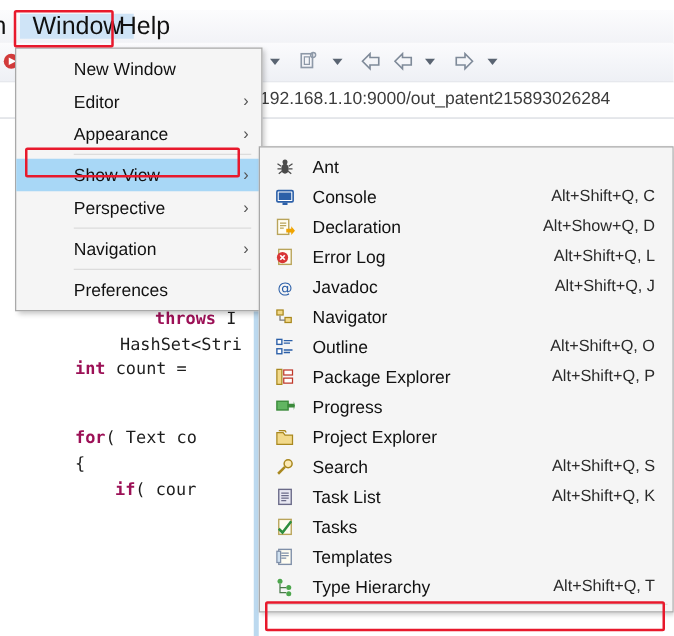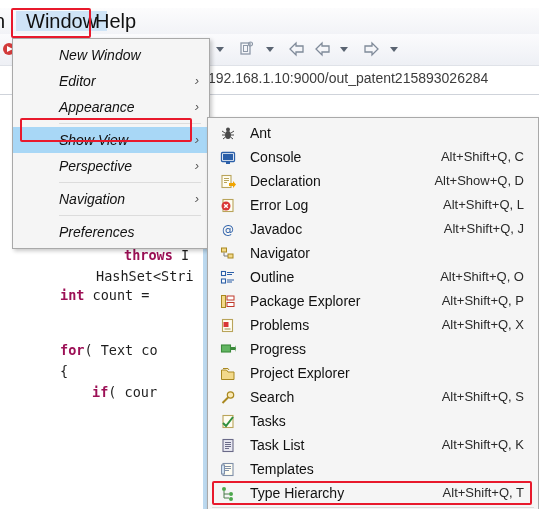--- a/index.html
+++ b/index.html
@@ -61,21 +61,20 @@
   .menu{
     position:absolute;background:#f5f5f5;
     border:1px solid #a9a9a9;box-shadow:2px 2px 4px rgba(0,0,0,.22);
     z-index:30;
   }
   #window-menu{left:12px;top:38px;width:196px;padding:3px 0 3px 0;}
   #window-menu .row{
     position:relative;height:26px;line-height:26px;
     padding-left:46px;padding-right:10px;font-size:14px;color:#111;
     white-space:nowrap;
-    font-style:italic;
   }
   #window-menu .row.sel{background:#a8d7f6;}
   #window-menu .row .sub{
     position:absolute;right:10px;top:0;color:#555;font-size:13px;
   }
   .msep{height:1px;background:#dcdcdc;margin:3px 8px 3px 46px;}
   .hl-showview{
     position:absolute;left:20px;top:118px;width:172px;height:24px;
     border:2px solid #e8192c;border-radius:2px;box-sizing:border-box;
     z-index:61;pointer-events:none;
@@ -228,44 +227,39 @@
           <rect x="1.5" y="1.5" width="4" height="4" fill="#fff" stroke="#2b5fa8" stroke-width="1.1"></rect>
           <rect x="1.5" y="9" width="4" height="4" fill="#fff" stroke="#2b5fa8" stroke-width="1.1"></rect>
           <path d="M7 2.5h7M7 4.5h5M7 10h7M7 12h5" stroke="#2b5fa8" stroke-width="1.1"></path>
         </svg></span><span class="label">Outline</span><span class="accel">Alt+Shift+Q, O</span></div>
     <div class="row"><span class="vicon"><svg width="16" height="16" viewBox="0 0 16 16">
           <rect x="1.5" y="1.5" width="4" height="12" fill="#f2d98a" stroke="#a9881f" stroke-width="1"></rect>
           <rect x="7" y="2" width="7" height="4" fill="#fff" stroke="#c0392b" stroke-width="1"></rect>
           <rect x="7" y="8.5" width="7" height="4" fill="#fff" stroke="#c0392b" stroke-width="1"></rect>
         </svg></span><span class="label">Package Explorer</span><span class="accel">Alt+Shift+Q, P</span></div>
     <div class="row"><span class="vicon"><svg width="16" height="16" viewBox="0 0 16 16">
-          <rect x="2.5" y="1.5" width="10" height="12" fill="#fffdf2" stroke="#b9a45a" stroke-width="1.1"></rect>
-          <rect x="3.5" y="4" width="5" height="5" fill="#d93636"></rect>
-          <path d="M4.5 11h6" stroke="#9a8a4a" stroke-width="1"></path>
-        </svg></span><span class="label">Problems</span><span class="accel">Alt+Shift+Q, X</span></div>
-    <div class="row"><span class="vicon"><svg width="16" height="16" viewBox="0 0 16 16">
           <rect x="1.5" y="3" width="9" height="7" fill="#62b562" stroke="#3a8a3a" stroke-width="1.1"></rect>
           <polygon points="10,5 15,5 15,3 16,6.5 15,10 15,8 10,8" fill="#3a8a3a"></polygon>
         </svg></span><span class="label">Progress</span></div>
     <div class="row"><span class="vicon"><svg width="16" height="16" viewBox="0 0 16 16">
           <path d="M1.5 4 h5 l1.5 2 h6 v7.5 h-12.5 z" fill="#f2d98a" stroke="#a9881f" stroke-width="1"></path>
           <path d="M3 2.5 h5 l1 1.5" fill="#fbe9b4" stroke="#a9881f" stroke-width="1"></path>
         </svg></span><span class="label">Project Explorer</span></div>
     <div class="row"><span class="vicon"><svg width="16" height="16" viewBox="0 0 16 16">
           <circle cx="10.5" cy="5" r="3.2" fill="#fbe9b4" stroke="#a9881f" stroke-width="1.2"></circle>
           <path d="M8 7.5 L2.5 13" stroke="#a9881f" stroke-width="2"></path>
         </svg></span><span class="label">Search</span><span class="accel">Alt+Shift+Q, S</span></div>
     <div class="row"><span class="vicon"><svg width="16" height="16" viewBox="0 0 16 16">
+          <rect x="3" y="1.5" width="10" height="12" fill="#e8e8f2" stroke="#6a6a88" stroke-width="1.1"></rect>
+          <path d="M5 4.5h6M5 6.5h6M5 8.5h6M5 10.5h4" stroke="#6a6a88" stroke-width="1"></path>
+        </svg></span><span class="label">Task List</span><span class="accel">Alt+Shift+Q, K</span></div>
+    <div class="row"><span class="vicon"><svg width="16" height="16" viewBox="0 0 16 16">
           <rect x="3" y="1.5" width="10" height="12" fill="#fffdf2" stroke="#b9a45a" stroke-width="1.1"></rect>
           <path d="M3 9 L6 12 L13 3" stroke="#2f8f3f" stroke-width="2" fill="none"></path>
         </svg></span><span class="label">Tasks</span></div>
-    <div class="row"><span class="vicon"><svg width="16" height="16" viewBox="0 0 16 16">
-          <rect x="3" y="1.5" width="10" height="12" fill="#e8e8f2" stroke="#6a6a88" stroke-width="1.1"></rect>
-          <path d="M5 4.5h6M5 6.5h6M5 8.5h6M5 10.5h4" stroke="#6a6a88" stroke-width="1"></path>
-        </svg></span><span class="label">Task List</span><span class="accel">Alt+Shift+Q, K</span></div>
     <div class="row"><span class="vicon"><svg width="16" height="16" viewBox="0 0 16 16">
           <rect x="3" y="1.5" width="10" height="12" fill="#fffdf2" stroke="#7f8fa8" stroke-width="1.1"></rect>
           <path d="M5 4.5h6M5 6.5h6M5 8.5h4" stroke="#7f8fa8" stroke-width="1"></path>
           <rect x="1.5" y="3" width="3" height="9" fill="#cfe0f0" stroke="#7f8fa8" stroke-width="1"></rect>
         </svg></span><span class="label">Templates</span></div>
     <div class="row"><span class="vicon"><svg width="16" height="16" viewBox="0 0 16 16">
           <circle cx="4" cy="3" r="2" fill="#4ca64c"></circle>
           <circle cx="11" cy="8" r="2" fill="#4ca64c"></circle>
           <circle cx="11" cy="13" r="2" fill="#4ca64c"></circle>
           <path d="M4 5 V12 H9 M4 8 H9" stroke="#4a7a4a" stroke-width="1" fill="none"></path>

